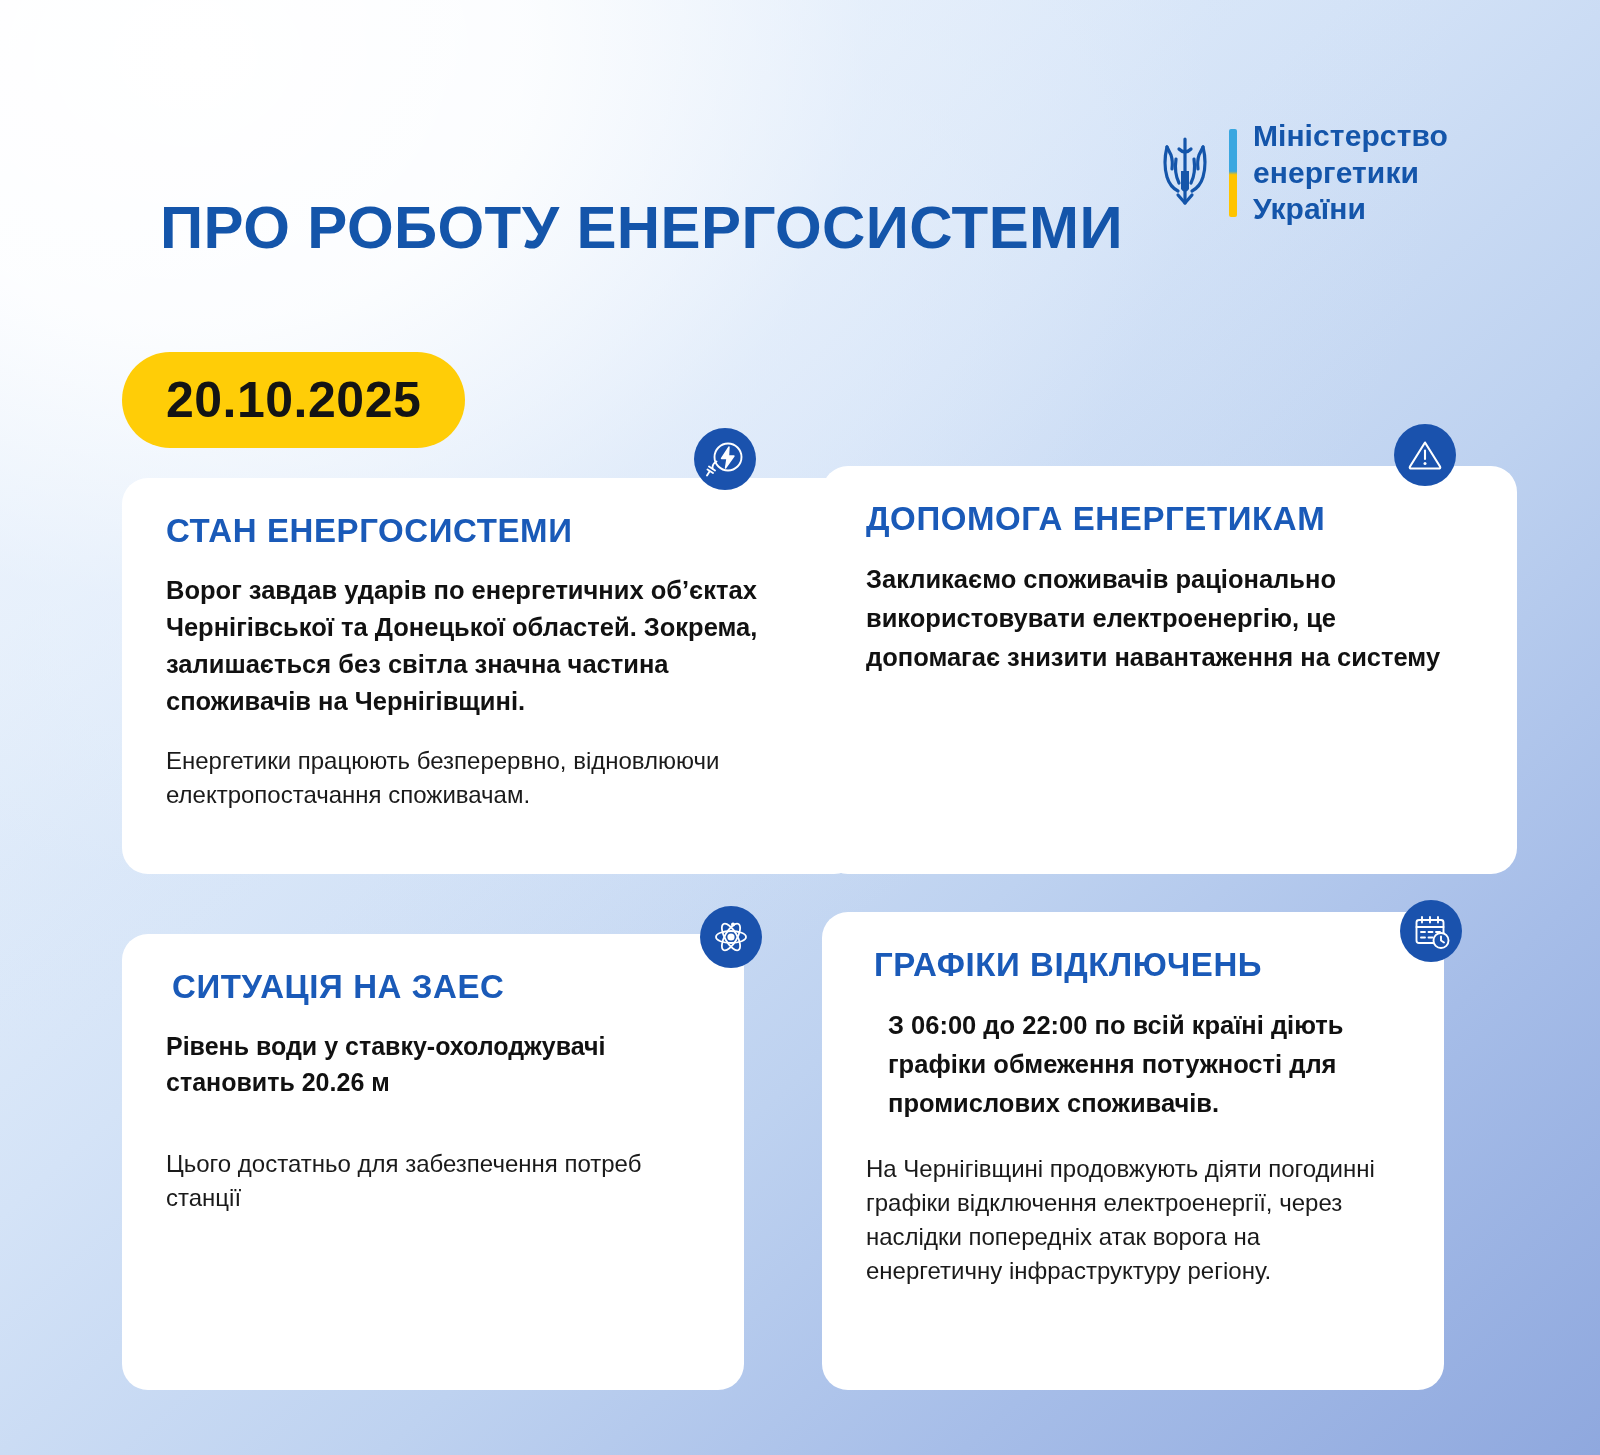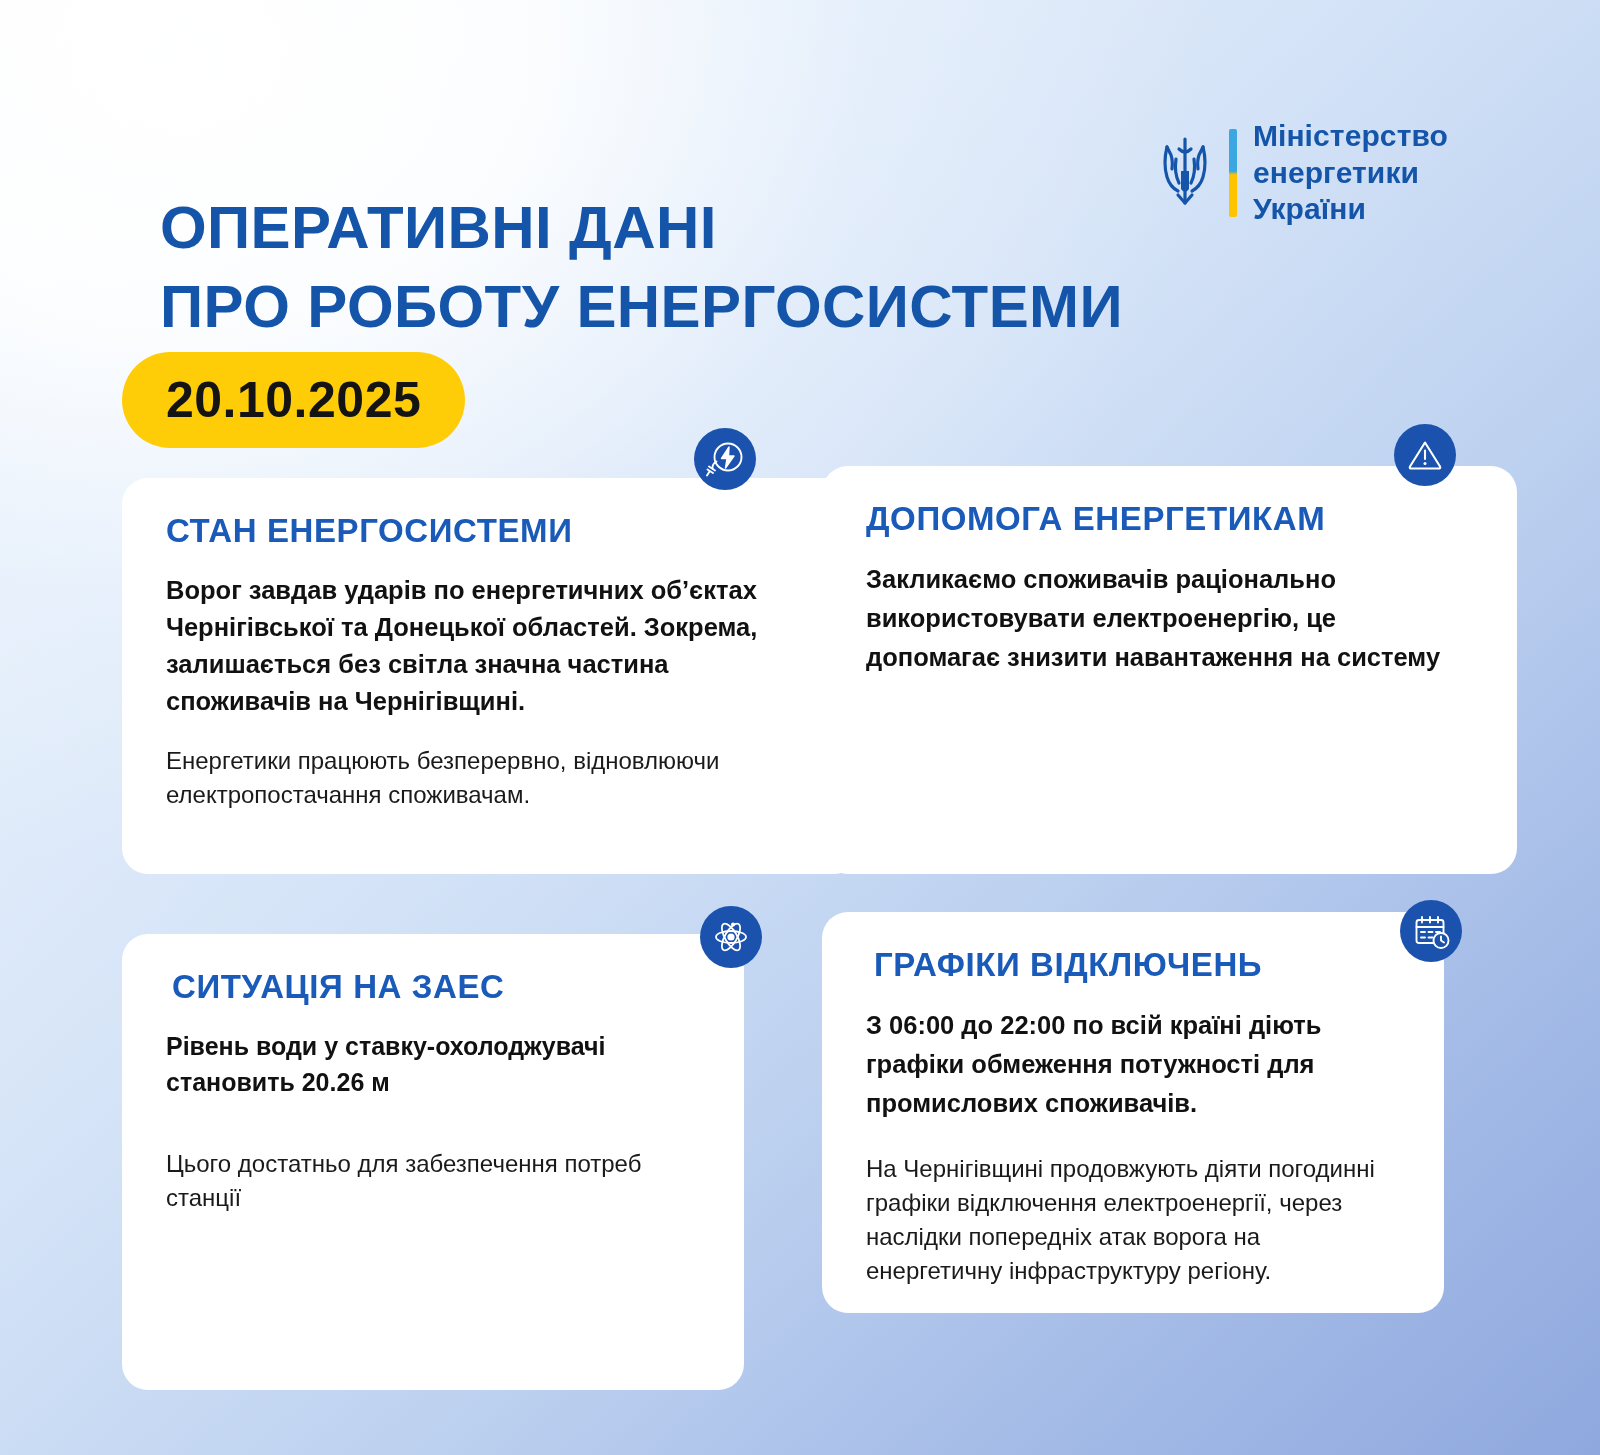--- a/index.html
+++ b/index.html
@@ -87,21 +87,21 @@
   .card {
     position: absolute;
     background: #ffffff;
     border-radius: 26px;
     box-sizing: border-box;
     padding: 34px 42px 30px 44px;
   }
   .card-1 { left: 122px;  top: 478px;  width: 738px; height: 396px; }
   .card-2 { left: 822px;  top: 466px;  width: 695px; height: 408px; }
   .card-3 { left: 122px;  top: 934px;  width: 622px; height: 456px; }
-  .card-4 { left: 822px;  top: 912px;  width: 622px; height: 401px; }
+  .card-4 { left: 822px;  top: 912px;  width: 622px; height: 478px; }
 
   .card-heading {
     color: #1a5ab8;
     font-size: 33px;
     font-weight: 800;
     letter-spacing: 0.6px;
     text-transform: uppercase;
     margin: 0 0 22px 0;
     white-space: nowrap;
   }
@@ -117,21 +117,21 @@
   }
   .p-norm {
     color: #1a1a1a;
     font-size: 24px;
     font-weight: 400;
     line-height: 1.42;
     margin: 0;
   }
   .card-3 .p-bold { font-size: 25px; margin-bottom: 46px; }
   .card-3 .p-norm { font-size: 24px; }
-  .card-4 .p-bold { font-size: 25.5px; line-height: 1.52; margin-bottom: 30px; }
+  .card-4 .p-bold { font-size: 25.5px; line-height: 1.52; margin-bottom: 30px; margin-left: 22px; }
   .card-4 .p-norm { font-size: 24px; line-height: 1.42; }
   .card-2 .p-bold { line-height: 1.52; margin-bottom: 0; }
 
   
   .icon-badge {
     position: absolute;
     width: 62px;
     height: 62px;
     border-radius: 50%;
     background: #1a52ad;
@@ -144,21 +144,20 @@
   .badge-2 { left: 1394px; top: 424px; }
   .badge-3 { left: 700px;  top: 906px; }
   .badge-4 { left: 1400px; top: 900px; }
 </style>
 </head>
 <body>
 
 <div class="poster">
 
   <h1 class="title">
-    <span class="title-line">ОПЕРАТИВНІ ДАНІ</span>
     <span class="title-line">ПРО РОБОТУ ЕНЕРГОСИСТЕМИ</span>
   </h1>
 
   <div class="logo">
     <span class="logo-trident">
       <svg viewBox="0 0 56 80" width="56" height="80" aria-hidden="true">
         <g fill="none" stroke="#1455aa" stroke-width="3.2" stroke-linecap="round" stroke-linejoin="round">
           <path d="M28 6 L28 70"></path>
           <path d="M28 70 L21 62 M28 70 L35 62"></path>
           <path d="M10 14 Q6 30 10 44 Q13 54 21 58"></path>

